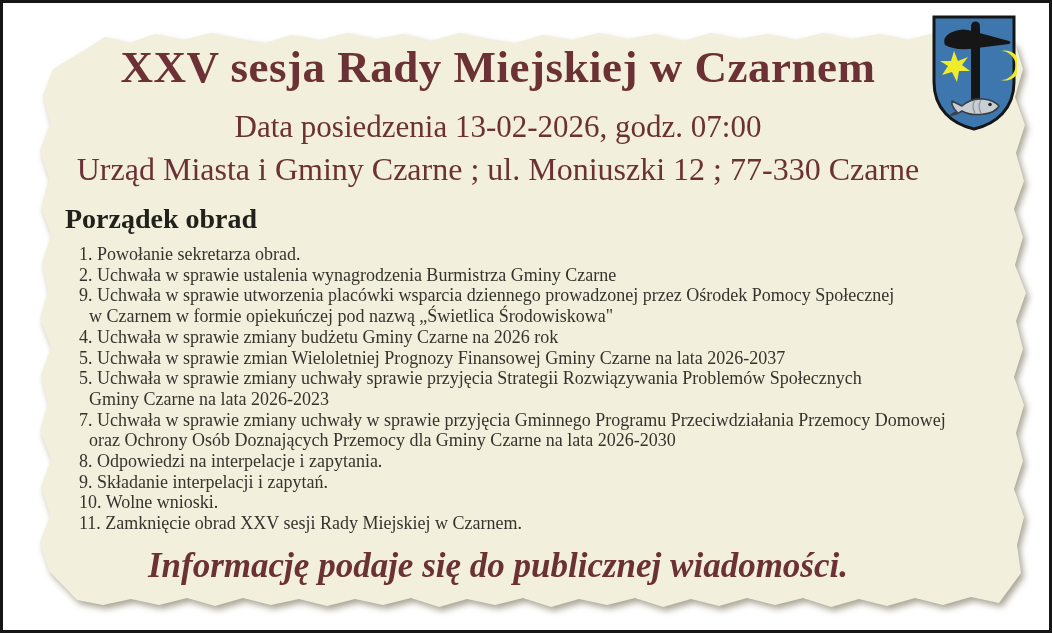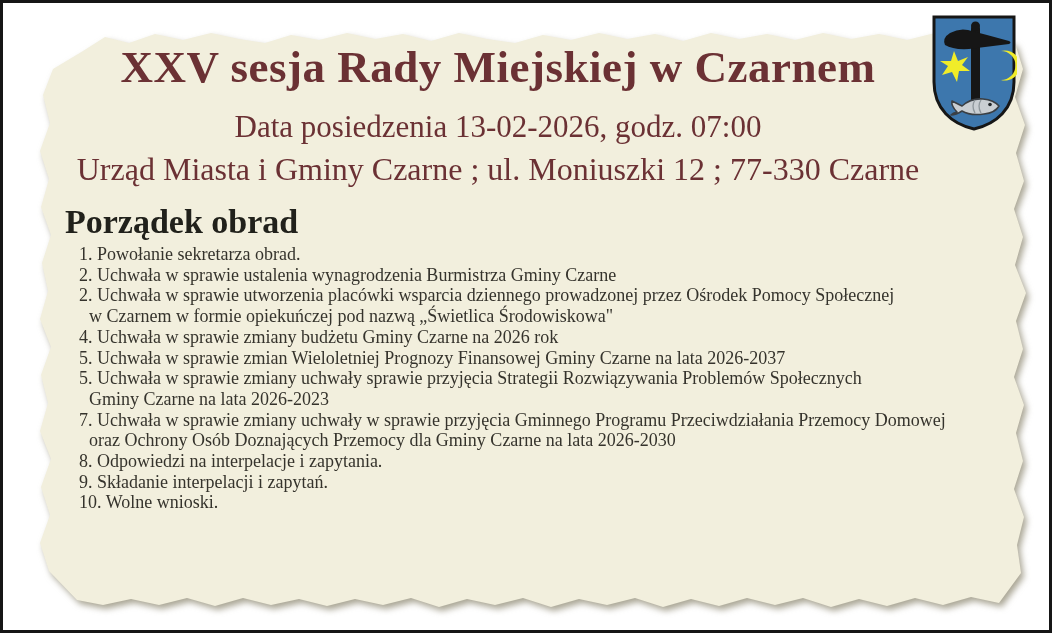--- a/index.html
+++ b/index.html
@@ -62,21 +62,21 @@
   }
   .header-address {
     position: absolute; left: 55px; top: 148px; width: 880px;
     text-align: center;
     font-size: 32px;
     color: #6b3134;
     white-space: nowrap;
   }
   .agenda-heading {
     position: absolute; left: 62px; top: 200px;
-    font-size: 34px; font-weight: bold;
+    font-size: 28px; font-weight: bold;
     color: #21211b;
   }
   .agenda-list {
     position: absolute; left: 76px; top: 241px; width: 930px;
     font-size: 18px;
     color: #35332c;
     line-height: 20.7px;
   }
   .agenda-line { white-space: nowrap; }
   .agenda-line.cont { margin-left: 10px; font-family: Liberation Serif, serif; }
@@ -103,33 +103,35 @@
 
   <div class="header-title">XXV sesja Rady Miejskiej w Czarnem</div>
   <div class="header-date">Data posiedzenia 13-02-2026, godz. 07:00</div>
   <div class="header-address">Urząd Miasta i Gminy Czarne ; ul. Moniuszki 12 ; 77-330 Czarne</div>
 
   <div class="agenda-heading">Porządek obrad</div>
 
   <div class="agenda-list">
       <div class="agenda-line">1. Powołanie sekretarza obrad.</div>
       <div class="agenda-line">2. Uchwała w sprawie ustalenia wynagrodzenia Burmistrza Gminy Czarne</div>
-      <div class="agenda-line">2. Uchwała w sprawie utworzenia placówki wsparcia dziennego prowadzonej przez Ośrodek Pomocy Społecznej</div>
+      <div class="agenda-line">9. Uchwała w sprawie utworzenia placówki wsparcia dziennego prowadzonej przez Ośrodek Pomocy Społecznej</div>
       <div class="agenda-line cont">w Czarnem w formie opiekuńczej pod nazwą „Świetlica Środowiskowa"</div>
       <div class="agenda-line">4. Uchwała w sprawie zmiany budżetu Gminy Czarne na 2026 rok</div>
       <div class="agenda-line">5. Uchwała w sprawie zmian Wieloletniej Prognozy Finansowej Gminy Czarne na lata 2026-2037</div>
       <div class="agenda-line">5. Uchwała w sprawie zmiany uchwały sprawie przyjęcia Strategii Rozwiązywania Problemów Społecznych</div>
       <div class="agenda-line cont">Gminy Czarne na lata 2026-2023</div>
       <div class="agenda-line">7. Uchwała w sprawie zmiany uchwały w sprawie przyjęcia Gminnego Programu Przeciwdziałania Przemocy Domowej</div>
       <div class="agenda-line cont">oraz Ochrony Osób Doznających Przemocy dla Gminy Czarne na lata 2026-2030</div>
       <div class="agenda-line">8. Odpowiedzi na interpelacje i zapytania.</div>
       <div class="agenda-line">9. Składanie interpelacji i zapytań.</div>
       <div class="agenda-line">10. Wolne wnioski.</div>
+      <div class="agenda-line">11. Zamknięcie obrad XXV sesji Rady Miejskiej w Czarnem.</div>
     </div>
 
+  <div class="footer-note">Informację podaje się do publicznej wiadomości.</div>
 
   <svg class="coat-of-arms" viewBox="0 0 86 118" xmlns="http://www.w3.org/2000/svg" aria-hidden="true">
 
     <path d="M3 3 H83 V68 C83 95 65 110 43 115 C21 110 3 95 3 68 Z" fill="#3d77ad" stroke="#161616" stroke-width="3"></path>
 
     <rect x="40" y="12" width="9" height="78" rx="3" fill="#161616"></rect>
     <circle cx="44.5" cy="12" r="4.5" fill="#161616"></circle>
 
     <path d="M14 31 Q11 24 19 19 Q28 14 37 16 L56 21 L78 27 Q81 28.5 78 30 L38 35 Q22 36 14 31 Z" fill="#161616"></path>
 

